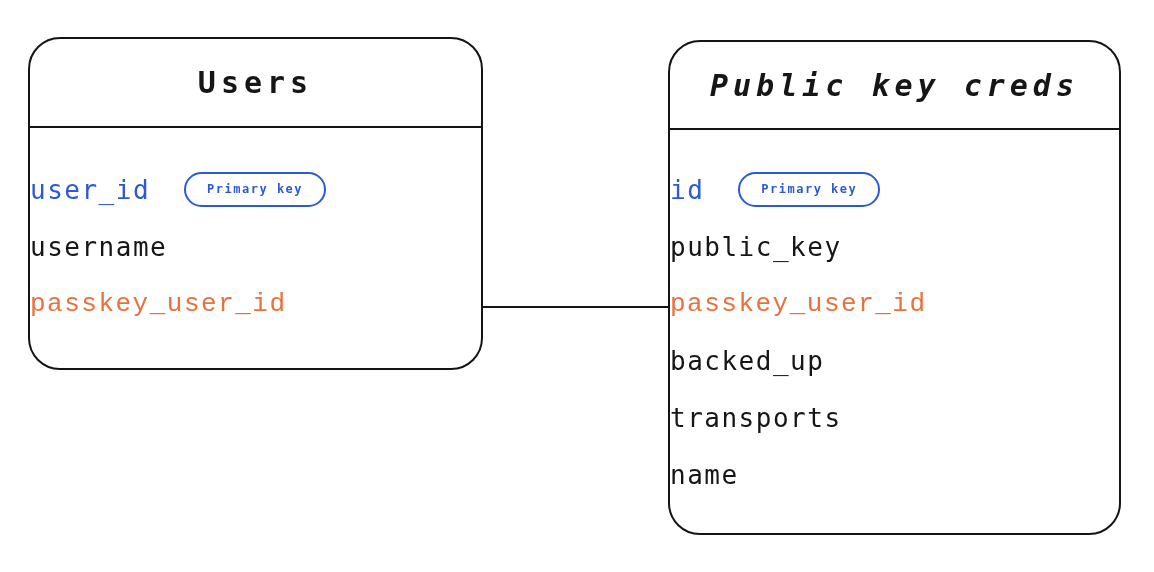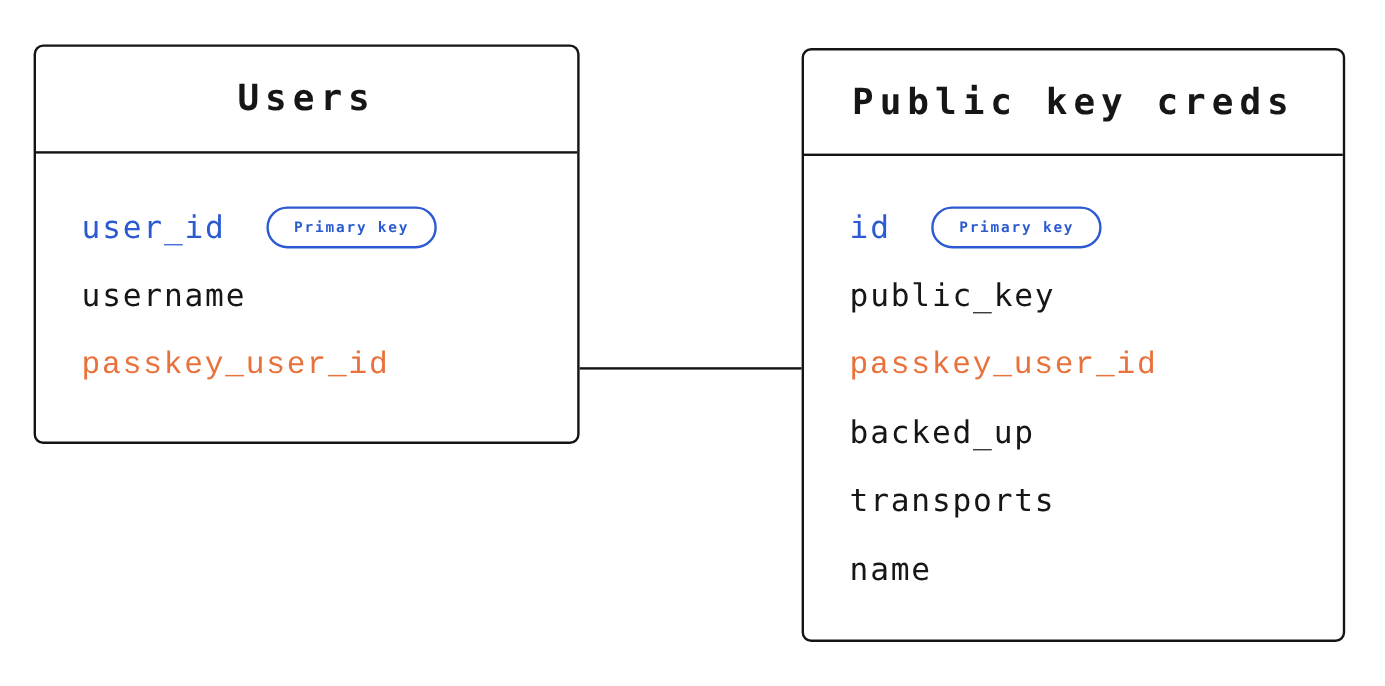--- a/index.html
+++ b/index.html
@@ -16,39 +16,39 @@
     height: 572px;
     background: var(--canvas-bg);
     font-family: "DejaVu Sans Mono", "Liberation Mono", monospace;
     color: #161616;
     overflow: hidden;
   }
   .entity {
     position: absolute;
     background: var(--canvas-bg);
     border: 2px solid var(--line);
-    border-radius: 8px;
+    border-radius: 32px;
   }
   #table-users { left: 28px; top: 37px; width: 455px; height: 333px; }
   #table-pkc   { left: 668px; top: 40px; width: 453px; height: 495px; }
   .entity-header {
     display: flex;
     align-items: center;
     justify-content: center;
     border-bottom: 2px solid var(--line);
   }
   #table-users .entity-header { height: 89px; }
-  #table-pkc   .entity-header { height: 88px; }
+  #table-pkc   .entity-header { height: 88px; font-style: italic; }
   .entity-title {
     font-weight: bold;
     font-size: 30px;
     letter-spacing: 5px;
     white-space: nowrap;
   }
-  .entity-body { padding-left: 38px; }
+  .entity-body { }
   #table-users .entity-body { padding-top: 33px; }
   #table-pkc   .entity-body { padding-top: 31px; }
   .field-row {
     height: 57px;
     display: flex;
     align-items: center;
     white-space: nowrap;
   }
   .field-name {
     font-size: 26px;

